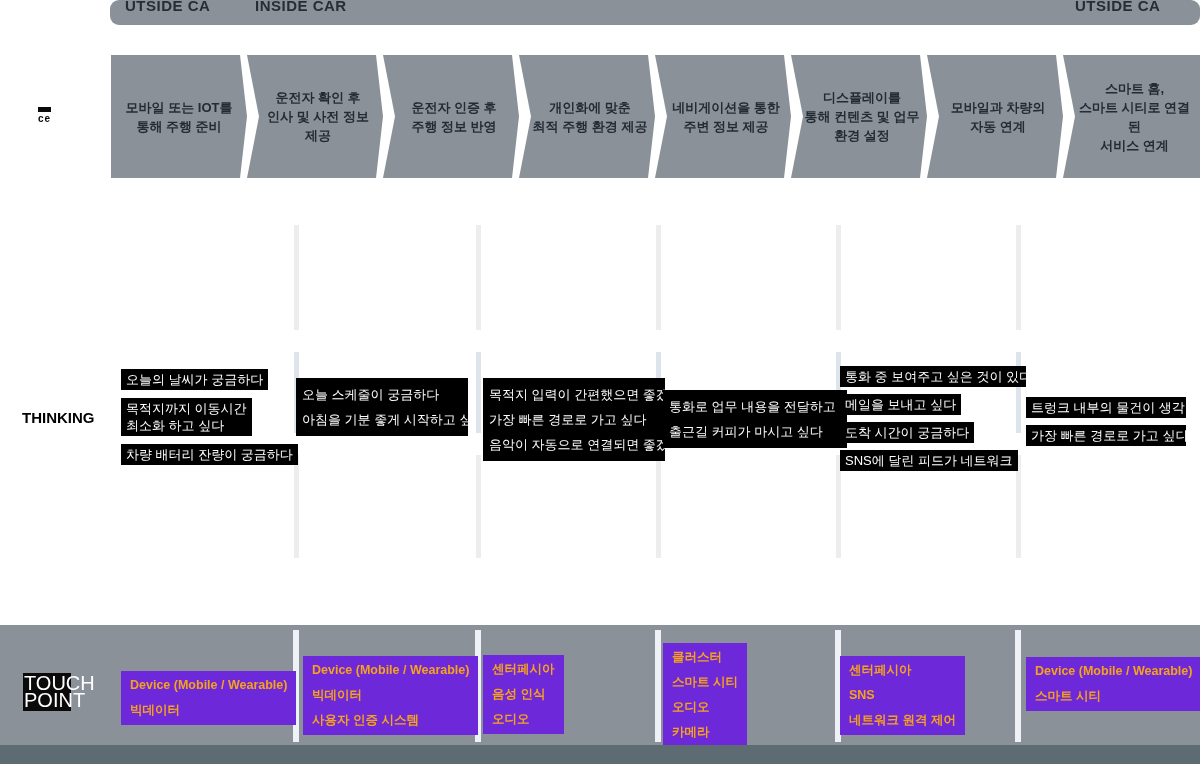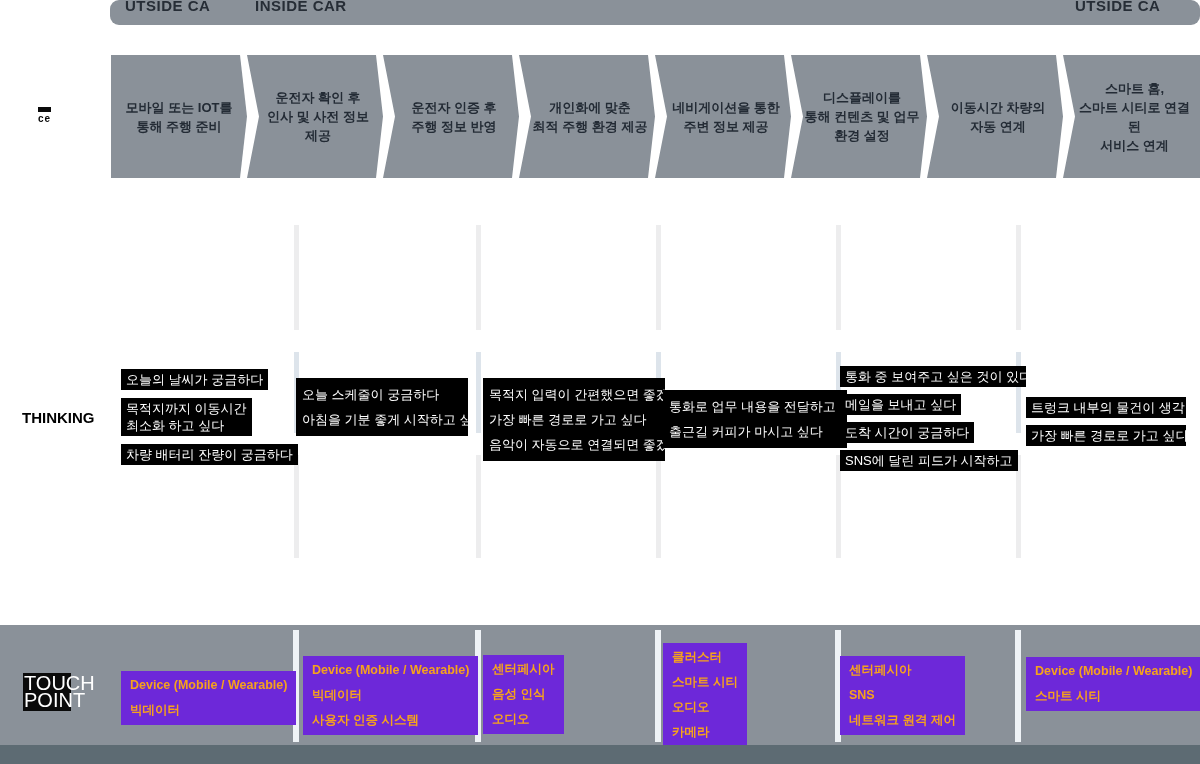--- a/index.html
+++ b/index.html
@@ -81,21 +81,21 @@
       <div class="jbox" style="left: 655px; width: 136px;">
         <span class="jtext">네비게이션을 통한
 주변 정보 제공</span>
       </div>
       <div class="jbox" style="left: 791px; width: 136px;">
         <span class="jtext">디스플레이를
 통해 컨텐츠 및 업무
 환경 설정</span>
       </div>
       <div class="jbox" style="left: 927px; width: 136px;">
-        <span class="jtext">이동시간 차량의
+        <span class="jtext">모바일과 차량의
 자동 연계</span>
       </div>
       <div class="jbox last" style="left: 1063px; width: 137px;">
         <span class="jtext">스마트 홈,
 스마트 시티로 연결된
 서비스 연계</span>
       </div>
     </div>
 
   <div id="think-zone">
@@ -140,21 +140,21 @@
       <div class="titem" style="left: 840px; top: 366px; max-width: 176px;">
         <div class="tline">통화 중 보여주고 싶은 것이 있다</div>
       </div>
       <div class="titem" style="left: 840px; top: 394px; max-width: 176px;">
         <div class="tline">메일을 보내고 싶다</div>
       </div>
       <div class="titem" style="left: 840px; top: 422px; max-width: 176px;">
         <div class="tline">도착 시간이 궁금하다</div>
       </div>
       <div class="titem" style="left: 840px; top: 450px; max-width: 176px;">
-        <div class="tline">SNS에 달린 피드가 시작하고</div>
+        <div class="tline">SNS에 달린 피드가 네트워크</div>
       </div>
       <div class="titem" style="left: 1026px; top: 397px; max-width: 150px;">
         <div class="tline">트렁크 내부의 물건이 생각났다</div>
       </div>
       <div class="titem" style="left: 1026px; top: 425px; max-width: 150px;">
         <div class="tline">가장 빠른 경로로 가고 싶다</div>
       </div>
     </div>
 
   <div class="touch-band"></div>

